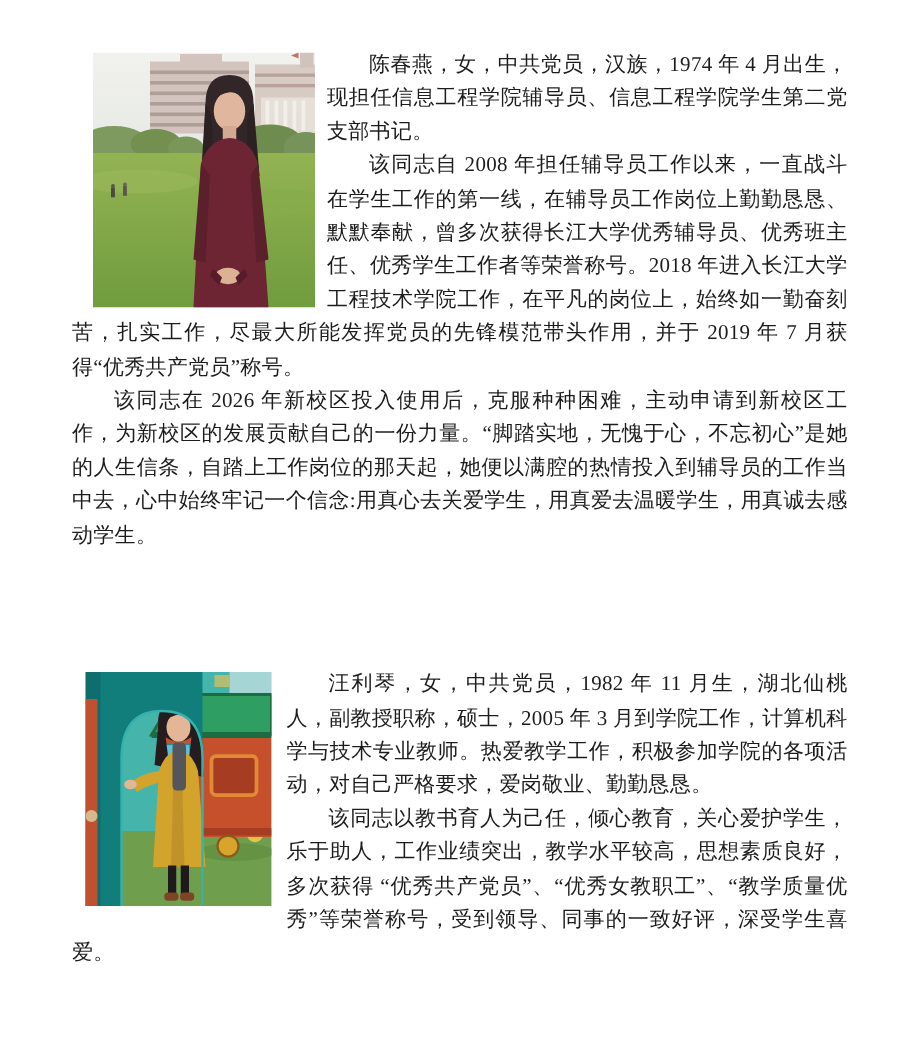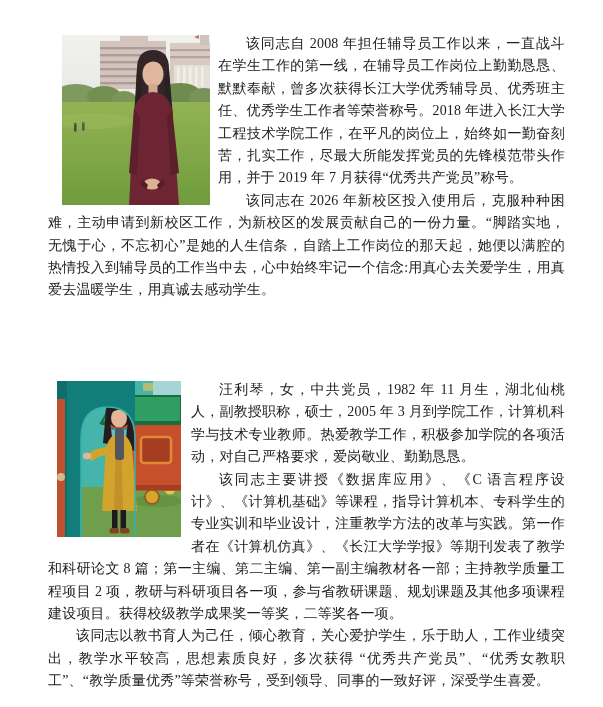--- a/index.html
+++ b/index.html
@@ -99,20 +99,21 @@
         <path d="M107,34 L111,82 Q106,88 102,90 L103,42 Z" fill="#2b2123"></path>
 
         <path d="M67,170 L72,74 Q77,58 91,57 Q105,58 110,74 L117,170 Z" fill="#6d2534"></path>
         <path d="M72,74 L67,138 L75,140 L78,82 Z" fill="#5c1f2c"></path>
         <path d="M110,74 L117,138 L109,140 L105,82 Z" fill="#5c1f2c"></path>
         <ellipse cx="90" cy="149" rx="8.5" ry="5.5" fill="#dcb194"></ellipse>
         <path d="M80,144 L86,150 L84,155 L78,149 Z" fill="#571c2b"></path>
         <path d="M101,144 L95,150 L97,155 L103,149 Z" fill="#571c2b"></path>
       </svg>
     </figure>
+    <p>陈春燕，女，中共党员，汉族，1974 年 4 月出生，现担任信息工程学院辅导员、信息工程学院学生第二党支部书记。</p>
     <p>该同志自 2008 年担任辅导员工作以来，一直战斗在学生工作的第一线，在辅导员工作岗位上勤勤恳恳、默默奉献，曾多次获得长江大学优秀辅导员、优秀班主任、优秀学生工作者等荣誉称号。2018 年进入长江大学工程技术学院工作，在平凡的岗位上，始终如一勤奋刻苦，扎实工作，尽最大所能发挥党员的先锋模范带头作用，并于 2019 年 7 月获得“优秀共产党员”称号。</p>
     <p>该同志在 2026 年新校区投入使用后，克服种种困难，主动申请到新校区工作，为新校区的发展贡献自己的一份力量。“脚踏实地，无愧于心，不忘初心”是她的人生信条，自踏上工作岗位的那天起，她便以满腔的热情投入到辅导员的工作当中去，心中始终牢记一个信念:用真心去关爱学生，用真爱去温暖学生，用真诚去感动学生。</p>
   </section>
 
   <section class="profile profile-2">
     <figure class="photo photo-2">
       <svg width="124" height="156" viewBox="0 0 124 156">
 
         <rect width="124" height="156" fill="#45b5ac"></rect>
         <rect x="96" y="0" width="28" height="14" fill="#bddde0" opacity="0.8"></rect>
@@ -150,17 +151,16 @@
 
         <path fill-rule="evenodd" d="M0,0 L78,0 L78,156 L0,156 Z M24,156 L24,58 Q24,26 51,26 Q78,26 78,58 L78,156 Z" fill="#117e7c"></path>
         <path d="M24,156 L24,58 Q24,26 51,26 Q78,26 78,58 L78,156" fill="none" stroke="#35b2ac" stroke-width="1.6"></path>
         <path d="M0,0 L10,0 L10,156 L0,156 Z" fill="#0d6e6d"></path>
 
         <rect x="0" y="18" width="8" height="138" fill="#bf5130"></rect>
         <circle cx="4" cy="96" r="4" fill="#d8b98e"></circle>
       </svg>
     </figure>
     <p>汪利琴，女，中共党员，1982 年 11 月生，湖北仙桃人，副教授职称，硕士，2005 年 3 月到学院工作，计算机科学与技术专业教师。热爱教学工作，积极参加学院的各项活动，对自己严格要求，爱岗敬业、勤勤恳恳。</p>
-    <p>该同志主要讲授《数据库应用》、《C 语言程序设计》、《计算机基础》等课程，指导计算机本、专科学生的专业实训和毕业设计，注重教学方法的改革与实践。第一作者在《计算机仿真》、《长江大学学报》等期刊发表了教学和科研论文 8 篇；第一主编、第二主编、第一副主编教材各一部；主持教学质量工程项目 2 项，教研与科研项目各一项，参与省教研课题、规划课题及其他多项课程建设项目。获得校级教学成果奖一等奖，二等奖各一项。</p>
     <p>该同志以教书育人为己任，倾心教育，关心爱护学生，乐于助人，工作业绩突出，教学水平较高，思想素质良好，多次获得 “优秀共产党员”、“优秀女教职工”、“教学质量优秀”等荣誉称号，受到领导、同事的一致好评，深受学生喜爱。</p>
   </section>
 
 </div>
 
 </body></html>

